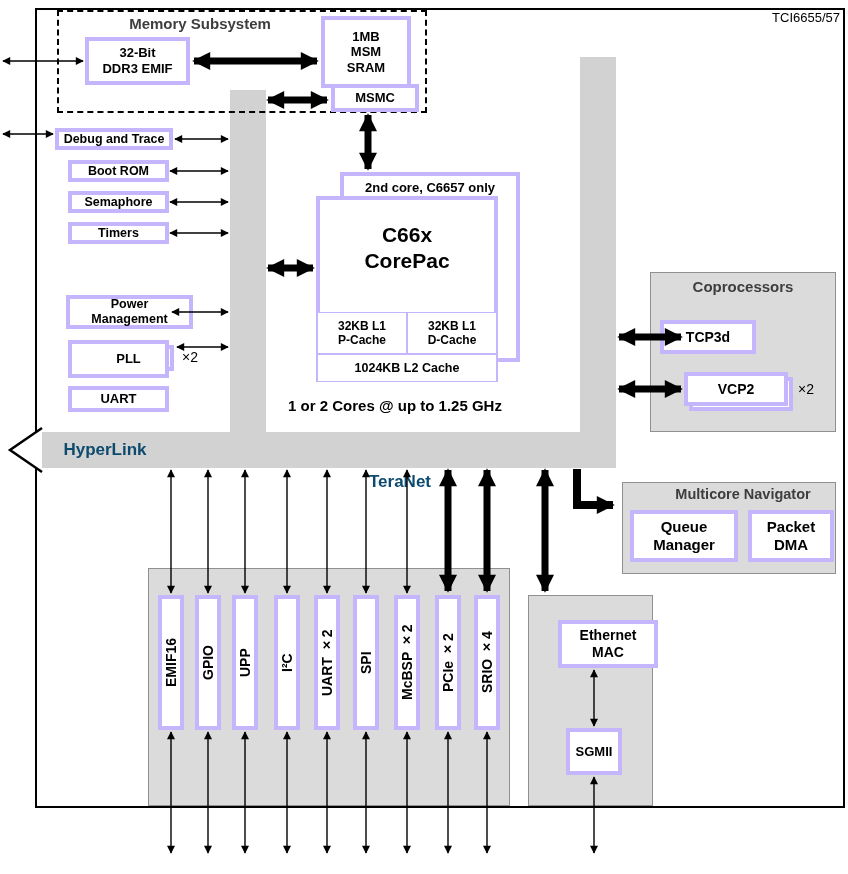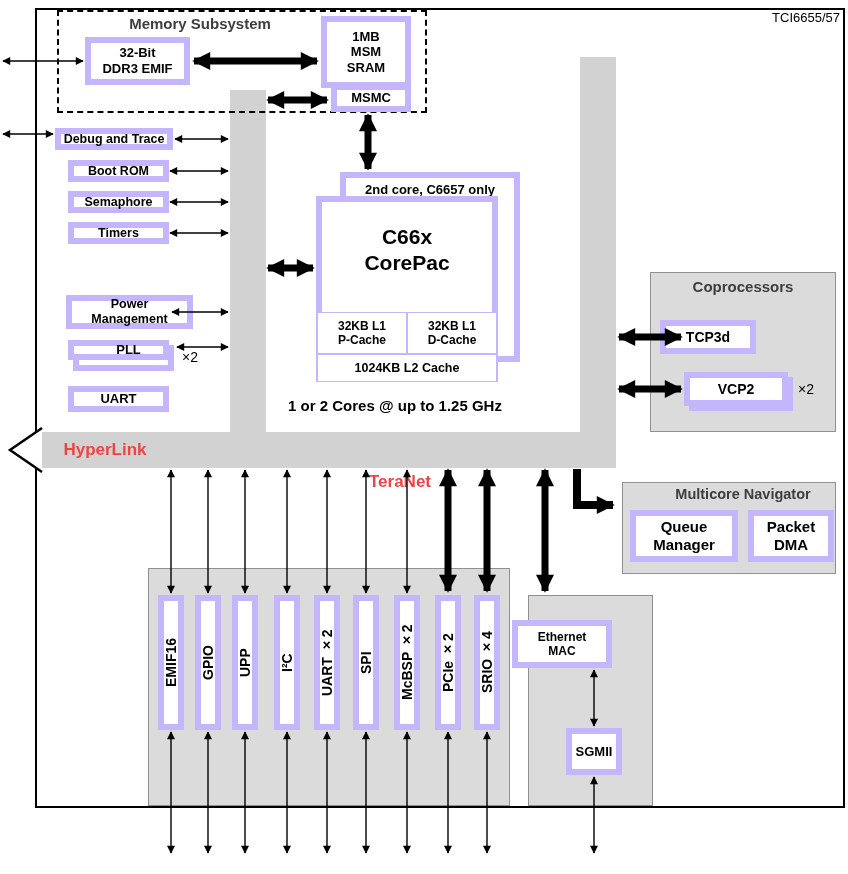--- a/index.html
+++ b/index.html
@@ -1,26 +1,26 @@
 <!DOCTYPE html>
 <html><head>
 <meta charset="utf-8">
 <style>
   html,body { margin:0; padding:0; background:#fff; }
   .stage { position:relative; width:848px; height:874px; background:#fff;
            font-family:"Liberation Sans", sans-serif; overflow:hidden; color:#000; }
   .abs { position:absolute; }
-  .box { position:absolute; background:#fff; border:6px solid #c4b5fd; box-sizing:border-box;
+  .box { position:absolute; background:#fff; border:4px solid #c4b5fd; box-sizing:border-box;
          display:flex; align-items:center; justify-content:center; text-align:center;
          font-weight:bold; font-size:13px; line-height:1.2; white-space:pre-line; }
   .thin { border-width:1.5px; }
   .panel { position:absolute; background:#dbdbdb; border:1px solid #909090; box-sizing:border-box; }
   .bar { position:absolute; background:#d2d2d2; }
   .ptitle { position:absolute; text-align:center; font-weight:bold; color:#3d3d3d; font-size:15px; }
-  .buslabel { position:absolute; font-weight:bold; color:#ef4444; font-size:17px; text-align:center; }
+  .buslabel { position:absolute; font-weight:bold; color:#0c4a6e; font-size:17px; text-align:center; }
   .pbox { writing-mode:vertical-rl; transform:rotate(180deg); font-size:14px; }
   .lbl { position:absolute; line-height:1.2; }
   svg.arrows { position:absolute; left:0; top:0; pointer-events:none; }
 </style>
 </head>
 <body>
 
 <div class="stage">
 
   <div class="abs" style="left:35px; top:8px; width:810px; height:800px; border:2px solid #000; box-sizing:border-box;"></div>
@@ -33,30 +33,30 @@
   <div class="buslabel" style="left:330px; top:428px; width:140px;margin-top:44px;">TeraNet</div>
   <div class="buslabel" style="left:50px; top:440px; width:110px;">HyperLink</div>
 
   <div class="abs" style="left:57px; top:10px; width:370px; height:103px; border:2px dashed #000; box-sizing:border-box;"></div>
   <div class="ptitle" style="left:100px; top:15px; width:200px;">Memory Subsystem</div>
   <div class="box" style="left:85px; top:37px; width:105px; height:48px;">32-Bit
 DDR3 EMIF</div>
   <div class="box" style="left:321px; top:16px; width:90px; height:72px;">1MB
 MSM
 SRAM</div>
-  <div class="box" style="left:331px; top:84px; width:80px; height:28px;">MSMC</div>
+  <div class="box" style="left:331px; top:84px; width:88px; height:28px;">MSMC</div>
 
   <div class="box" style="left:55px; top:128px; width:118px; height:22px; font-size:12.5px;">Debug and Trace</div>
   <div class="box" style="left:68px; top:160px; width:101px; height:22px; font-size:12.5px;">Boot ROM</div>
   <div class="box" style="left:68px; top:191px; width:101px; height:22px; font-size:12.5px;">Semaphore</div>
   <div class="box" style="left:68px; top:222px; width:101px; height:22px; font-size:12.5px;">Timers</div>
   <div class="box" style="left:66px; top:295px; width:127px; height:34px; font-size:12.5px;">Power
 Management</div>
   <div class="box" style="left:73px; top:345px; width:101px; height:26px;"></div>
-  <div class="box" style="left:68px; top:340px; width:101px; height:20px;padding-left:20px;">PLL</div>
+  <div class="box" style="left:68px; top:340px; width:101px; height:38px;padding-left:20px;">PLL</div>
   <div class="lbl" style="left:182px; top:349px; font-size:14px;">×2</div>
   <div class="box" style="left:68px; top:386px; width:101px; height:26px;">UART</div>
 
   <div class="box" style="left:340px; top:172px; width:180px; height:190px; align-items:flex-start; padding-top:4px;">2nd core, C6657 only</div>
   <div class="box" style="left:316px; top:196px; width:182px; height:186px; align-items:flex-start; padding-top:22px; font-size:21px; line-height:1.25;">C66x
 CorePac</div>
   <div class="box thin" style="left:317px; top:312px; width:90px; height:42px; font-size:12px;">32KB L1
 P-Cache</div>
   <div class="box thin" style="left:407px; top:312px; width:90px; height:42px; font-size:12px;">32KB L1
 D-Cache</div>
@@ -82,21 +82,21 @@
   <div class="box pbox" style="left:195px; top:595px; width:26px; height:135px;">GPIO</div>
   <div class="box pbox" style="left:232px; top:595px; width:26px; height:135px;">UPP</div>
   <div class="box pbox" style="left:274px; top:595px; width:26px; height:135px;">I²C</div>
   <div class="box pbox" style="left:314px; top:595px; width:26px; height:135px;">UART ×2</div>
   <div class="box pbox" style="left:353px; top:595px; width:26px; height:135px;">SPI</div>
   <div class="box pbox" style="left:394px; top:595px; width:26px; height:135px;">McBSP ×2</div>
   <div class="box pbox" style="left:435px; top:595px; width:26px; height:135px;">PCIe ×2</div>
   <div class="box pbox" style="left:474px; top:595px; width:26px; height:135px;">SRIO ×4</div>
 
   <div class="panel" style="left:528px; top:595px; width:125px; height:211px;"></div>
-  <div class="box" style="left:512px; top:620px; width:100px; height:48px; font-size:12px;">Ethernet
+  <div class="box" style="left:558px; top:620px; width:100px; height:48px; font-size:14px;">Ethernet
 MAC</div>
   <div class="box" style="left:566px; top:728px; width:56px; height:47px;">SGMII</div>
 
 
   <svg class="arrows" width="848" height="874" viewBox="0 0 848 874">
     <defs>
       <marker id="ah" viewBox="0 0 10 10" refX="9" refY="5" markerWidth="9" markerHeight="8" orient="auto-start-reverse" markerUnits="userSpaceOnUse">
         <path d="M0,0 L10,5 L0,10 Z" fill="#000"></path>
       </marker>
       <marker id="AH" viewBox="0 0 10 10" refX="9" refY="5" markerWidth="20" markerHeight="18" orient="auto-start-reverse" markerUnits="userSpaceOnUse">

